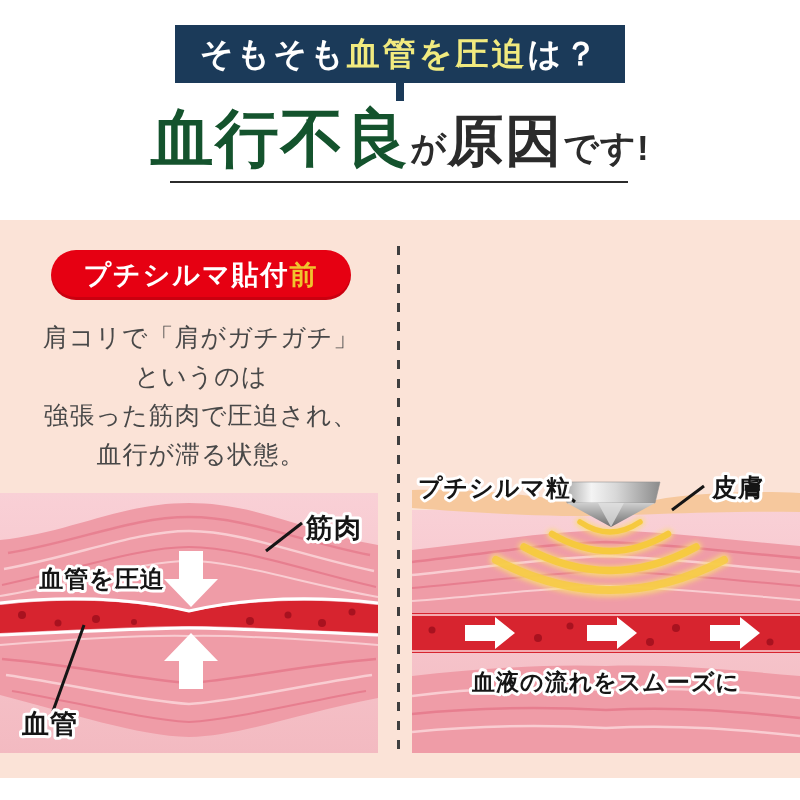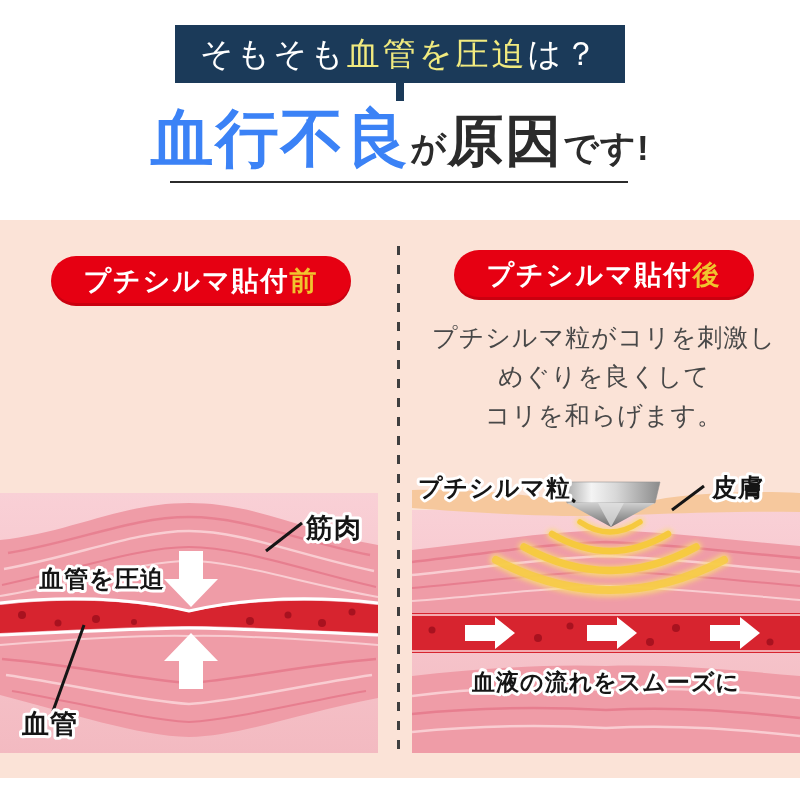--- a/index.html
+++ b/index.html
@@ -8,49 +8,49 @@
     background:#ffffff;
     font-family:"Liberation Sans", sans-serif;
   }
   .abs{position:absolute;}
 
   
   .banner{
     left:175px;top:25px;width:450px;height:58px;
     background:#1b3a59;
     display:flex;align-items:center;justify-content:center;
-    font-size:33px;font-weight:400;letter-spacing:3px;
+    font-size:33px;font-weight:700;letter-spacing:3px;
   }
   .banner .w{color:#ffffff;}
   .banner .y{color:#f1ea7f;}
   .banner-tail{
     left:396px;top:83px;width:8px;height:18px;background:#1b3a59;
   }
 
   
   .headline{
     left:0;top:96px;width:800px;text-align:center;white-space:nowrap;
   }
-  .headline .h-red{font-size:63px;font-weight:800;color:#3b82f6;letter-spacing:2px;}
+  .headline .h-red{font-size:63px;font-weight:800;color:#14532d;letter-spacing:2px;}
   .headline .h-sm{font-size:35px;font-weight:700;color:#2b2b2b;letter-spacing:1px;}
   .headline .h-big{font-size:56px;font-weight:800;color:#2b2b2b;letter-spacing:2px;}
   .underline{
     left:170px;top:181px;width:458px;height:2px;background:#2b2b2b;
   }
 
   
   .section{
     left:0;top:220px;width:800px;height:558px;background:#fbe3d7;
   }
   .divider{
     position:absolute;left:397px;top:26px;width:3px;height:506px;
     background:repeating-linear-gradient(to bottom,#3f3f3f 0 9px,transparent 9px 19px);
   }
   .col{position:absolute;text-align:center;}
-  .col-left{left:8px;top:30px;width:386px;margin-top:6px;}
+  .col-left{left:8px;top:30px;width:386px;}
   .col-right{left:414px;top:30px;width:380px;}
   .badge{
     display:inline-block;padding:7px 32px;border-radius:26px;
     background:#e60012;color:#ffffff;
     font-size:27px;font-weight:700;letter-spacing:2px;
     box-shadow:inset 0 -3px 0 rgba(0,0,0,0.12);
   }
   .badge .gold{color:#f0c42e;}
   .para{
     margin-top:18px;font-size:25px;line-height:39px;color:#484848;
@@ -83,32 +83,28 @@
 </div>
 <div class="abs underline"></div>
 
 <div class="abs section">
   <div class="divider"></div>
 
   <div class="col col-left">
     <div class="badge">
       <span>プチシルマ貼付</span><span class="gold">前</span>
     </div>
-  </div>
-
-  <div class="col col-right">
-    <div class="badge">
-      <span>プチシルマ貼付</span><span class="gold">後</span>
-    </div>
     <div class="para">
-      <div>プチシルマ粒がコリを刺激し</div>
-      <div>めぐりを良くして</div>
-      <div>コリを和らげます。</div>
+      <div>肩コリで「肩がガチガチ」</div>
+      <div>というのは</div>
+      <div>強張った筋肉で圧迫され、</div>
+      <div>血行が滞る状態。</div>
     </div>
   </div>
+
 
   <svg class="illu illu-left" width="378" height="260" viewBox="0 0 378 260">
     <defs>
       <linearGradient id="bgL" x1="0" y1="0" x2="0" y2="1">
         <stop offset="0" stop-color="#f9d0d6"></stop>
           <stop offset="1" stop-color="#f3bac1"></stop>
       </linearGradient>
     </defs>
     <rect width="378" height="260" fill="url(#bgL)"></rect>
 

